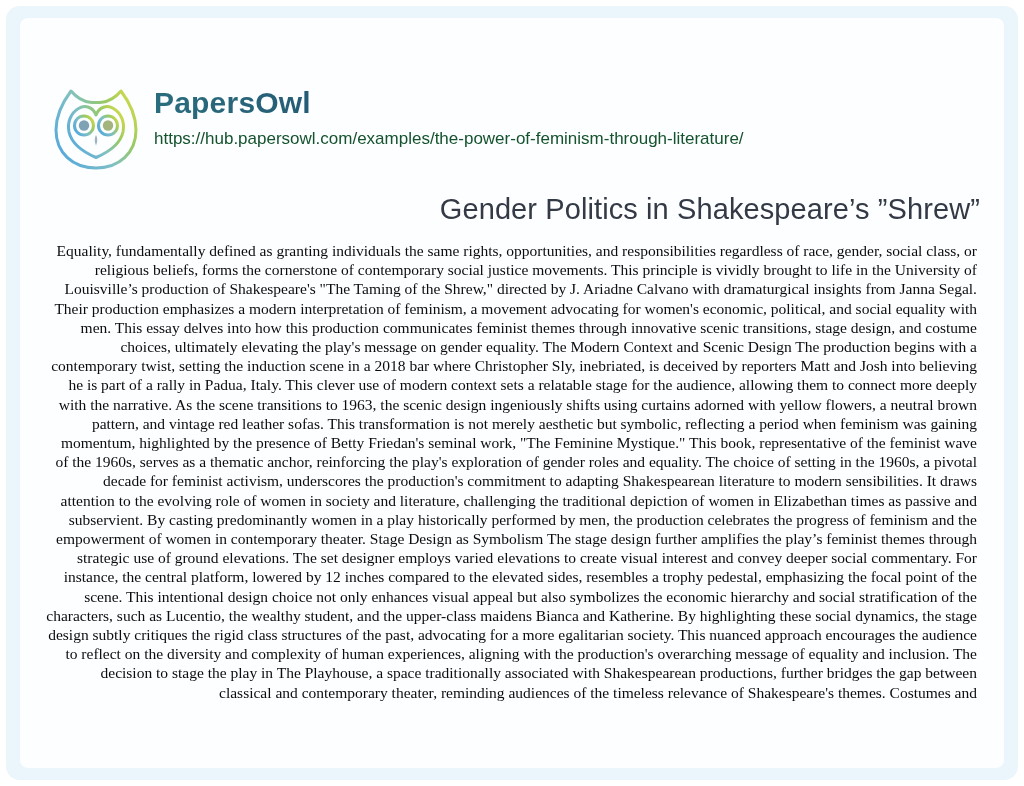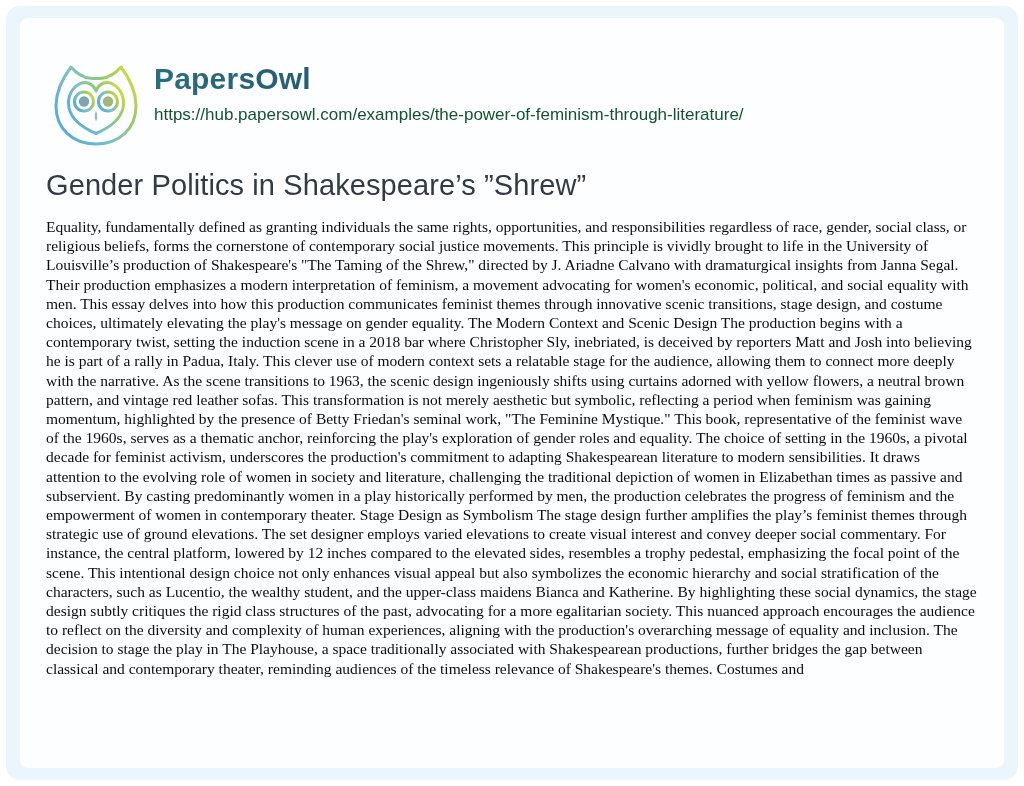--- a/index.html
+++ b/index.html
@@ -17,21 +17,21 @@
     background-image:
       radial-gradient(circle at 30% 45%, rgba(165,228,242,0.22) 0 9px, rgba(165,228,242,0) 15px),
       radial-gradient(circle at 70% 45%, rgba(170,235,220,0.20) 0 9px, rgba(170,235,220,0) 15px);
     background-size: 118px 96px;
   }
   .panel {
     margin: 12px 14px;
     height: calc(100% - 24px);
     background: #fdfeff;
     border-radius: 8px;
-    padding: 36px 24px 24px 26px;
+    padding: 60px 24px 24px 26px;
   }
   .hdr { display: flex; align-items: flex-start; }
   .logo-wrap { width: 100px; height: 100px; flex: 0 0 auto; }
   .hdr-text { margin-left: 8px; padding-top: 8px; }
   .brand {
     font-size: 30px;
     font-weight: bold;
     letter-spacing: 0.2px;
     color: #1d4265;
     background: linear-gradient(90deg, #2a6e7e 0%, #224f6f 45%, #1d3f6b 100%);
@@ -45,29 +45,30 @@
     font-size: 17px;
     color: #14532d;
     text-decoration: none;
   }
   .title {
     margin-top: 15px;
     font-size: 29px;
     font-weight: 400;
     color: #333a46;
     letter-spacing: 0.1px;
+    text-align: right;
   }
   .body-text {
     margin-top: 15px;
     width: 931px;
     font-family: "Liberation Serif", serif;
     font-size: 15.5px;
     line-height: 19.2px;
     color: #0c0c0e;
-    text-align: left;
+    text-align: right;
   }
 </style>
 </head>
 <body>
 
 <div class="frame">
   <div class="panel">
 
     <header class="hdr">
       <div class="logo-wrap">

